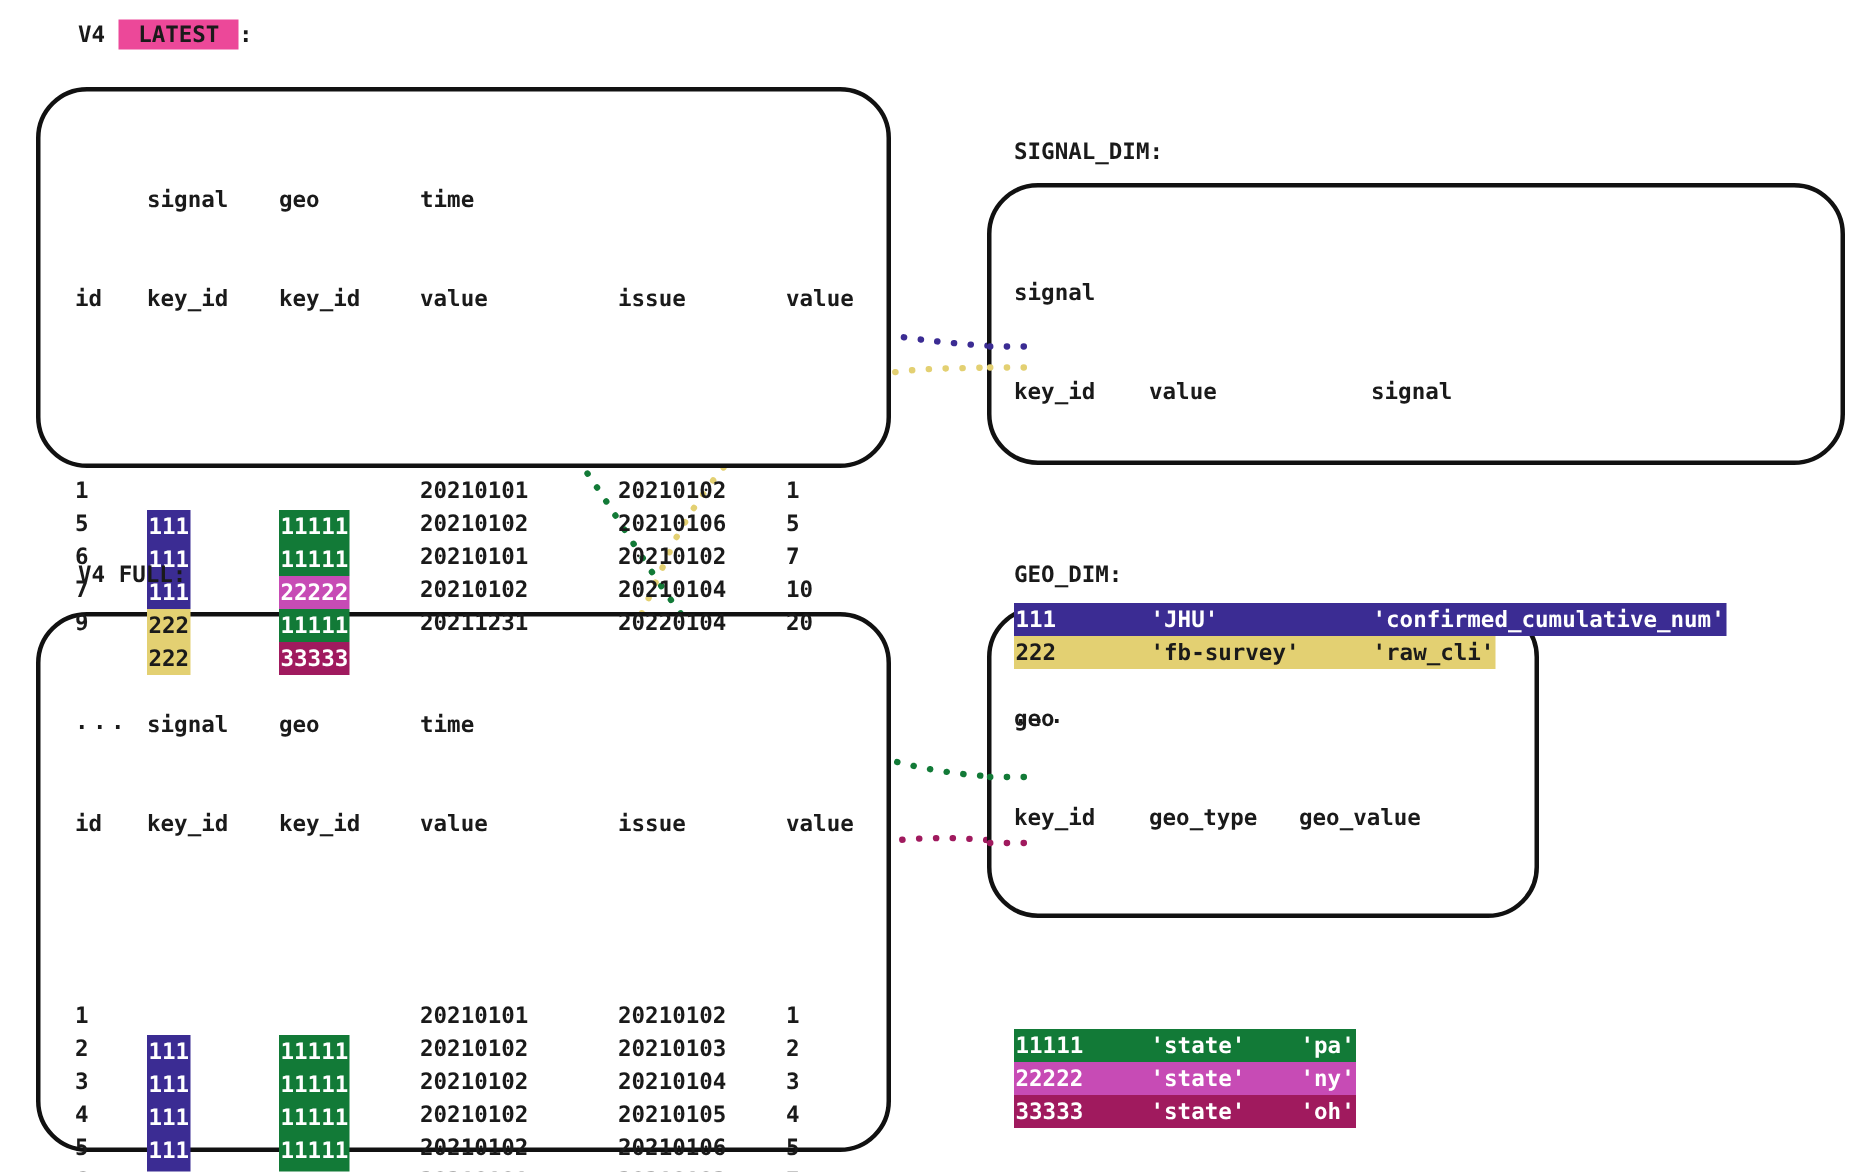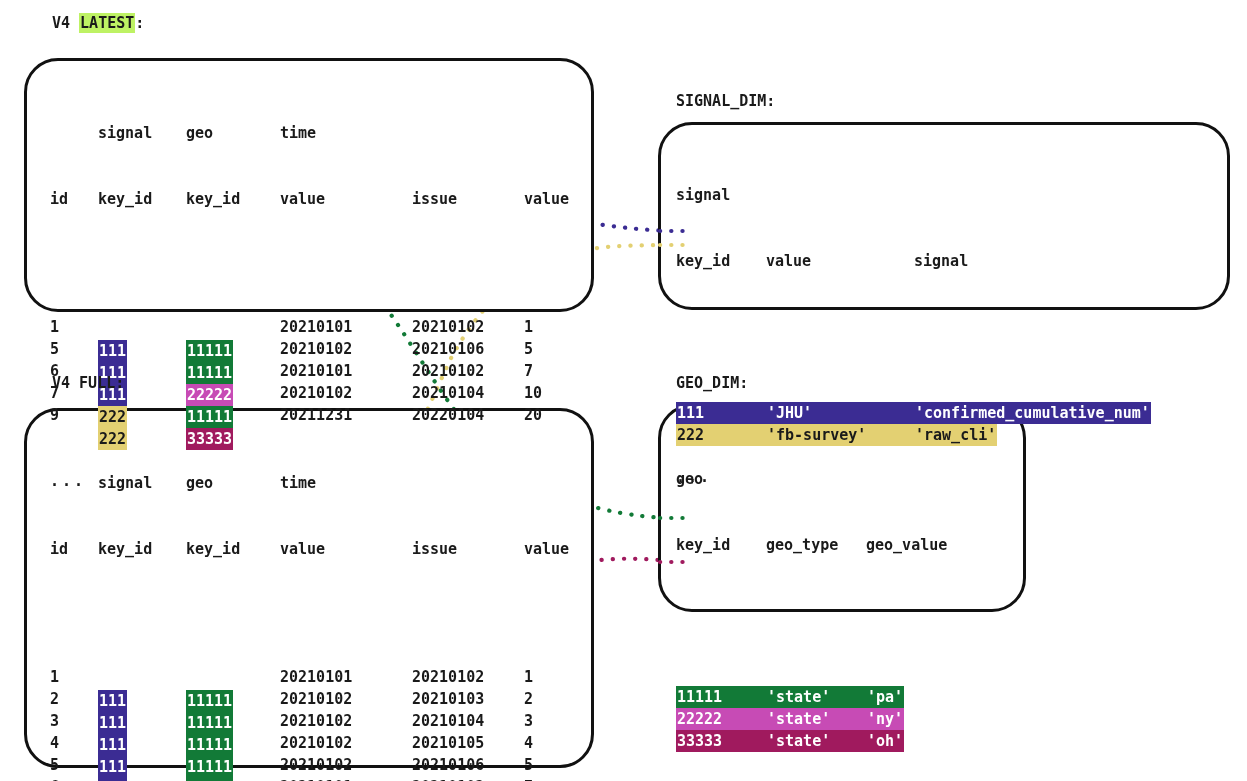--- a/index.html
+++ b/index.html
@@ -24,22 +24,22 @@
   .caption {
     position: absolute;
     z-index: 4;
     font-size: 15px;
     font-weight: bold;
     color: #1a1a1a;
     letter-spacing: 0px;
     white-space: pre;
   }
   .caption .hl {
-    background: #bef264;
-    padding: 1px 1px;
+    background: #ec4899;
+    padding: 1px 13px;
   }
 
   
   .box {
     position: absolute;
     z-index: 2;
     background: #ffffff;
     border: 3.5px solid #111111;
     border-radius: 34px;
   }

